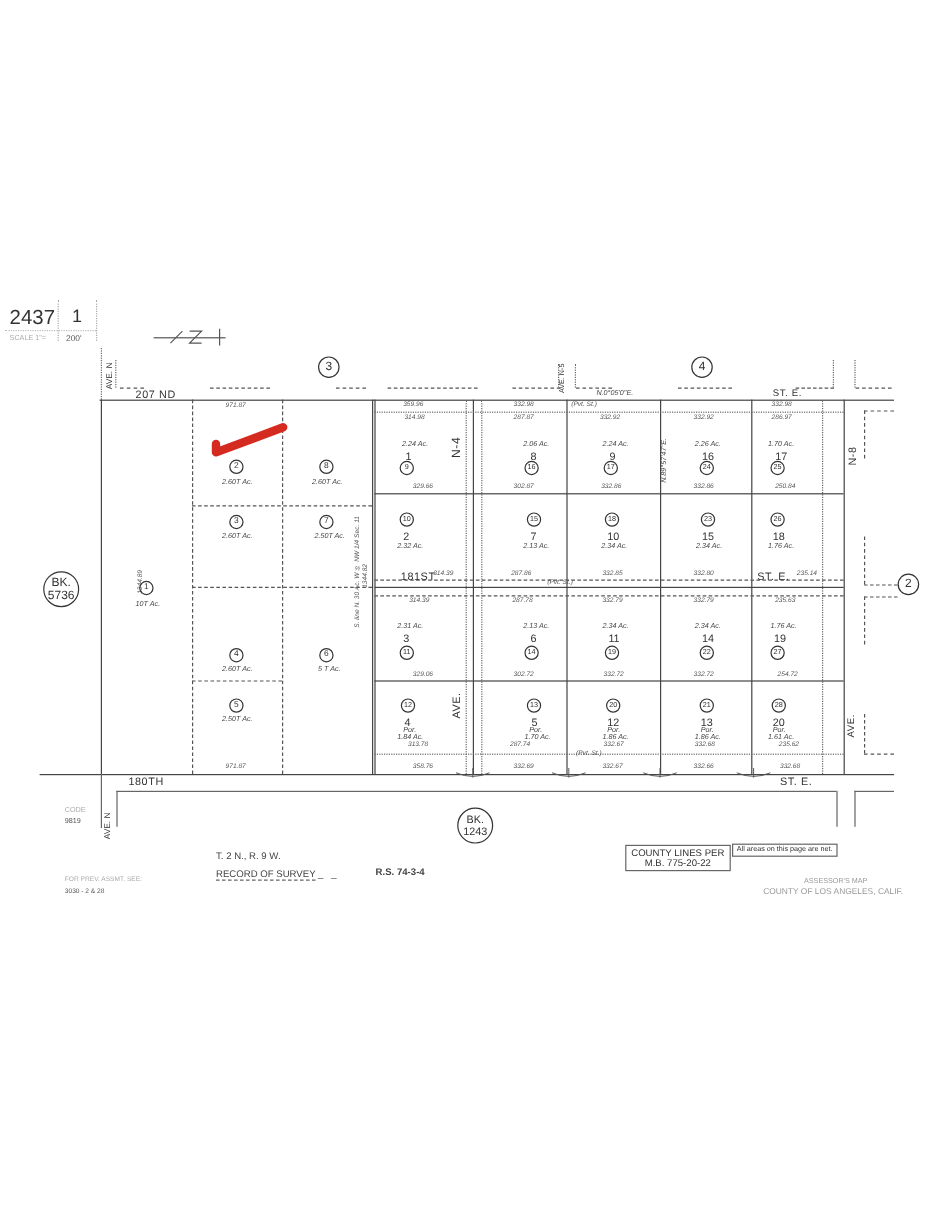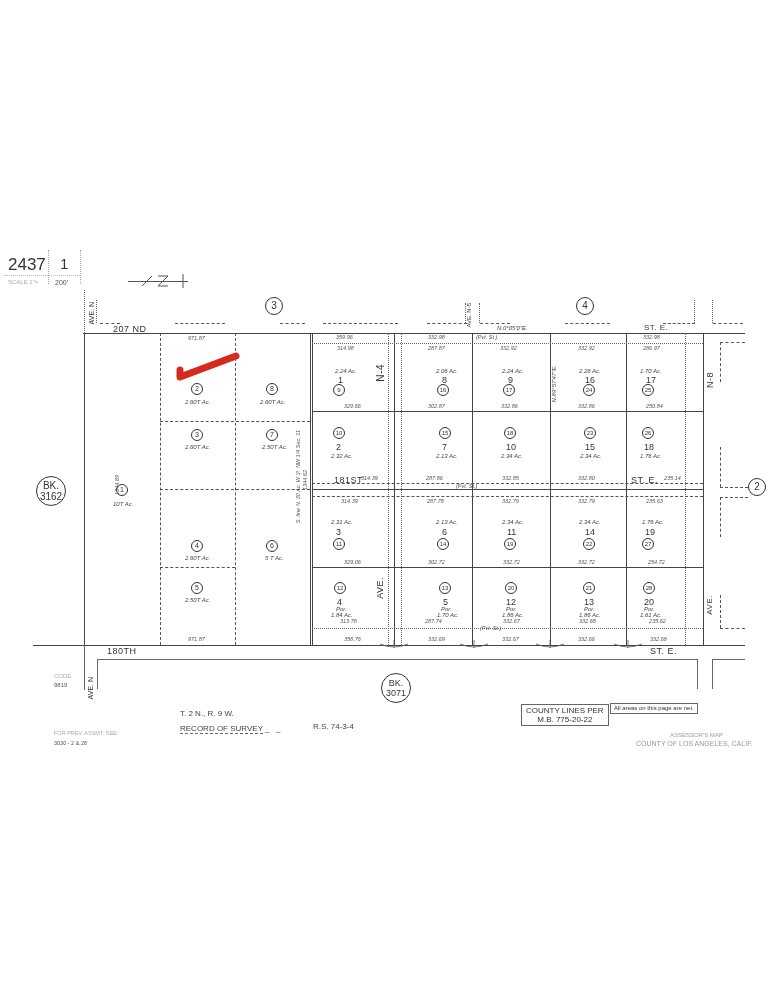--- a/index.html
+++ b/index.html
@@ -43,25 +43,25 @@
     <path d="M45 2 L45 16" stroke="#555" stroke-width="1"></path>
   </svg>
 </div>
 
 <div class="circle" style="left:265px;top:297px;width:18px;height:18px;line-height:16px;font-size:10px;">3</div>
 <div class="circle" style="left:576px;top:297px;width:18px;height:18px;line-height:16px;font-size:10px;">4</div>
 <div class="circle" style="left:748px;top:478px;width:18px;height:18px;line-height:16px;font-size:10px;">2</div>
 
 <div class="bk" style="left:36px;top:476px;width:30px;height:30px;padding-top:3px;">
   <div>BK.</div>
-  <div>3162</div>
+  <div>5736</div>
 </div>
 <div class="bk" style="left:381px;top:673px;width:30px;height:30px;padding-top:4px;font-size:9px;line-height:10px;">
   <div>BK.</div>
-  <div>3071</div>
+  <div>1243</div>
 </div>
 
 <div class="hline" style="left:83px;top:333px;width:662px;"></div>
 <div class="hdash" style="left:100px;top:323px;width:20px;"></div>
 <div class="hdash" style="left:175px;top:323px;width:50px;"></div>
 <div class="hdash" style="left:280px;top:323px;width:25px;"></div>
 <div class="hdash" style="left:323px;top:323px;width:75px;"></div>
 <div class="hdash" style="left:427px;top:323px;width:40px;"></div>
 <div class="hdash" style="left:480px;top:323px;width:30px;"></div>
 <div class="hdash" style="left:565px;top:323px;width:45px;"></div>
@@ -350,21 +350,21 @@
 </div>
 <div>
   <div class="t faint" style="left:54px;top:731px;font-size:5.5px;">FOR PREV. ASSMT. SEE:</div>
   <div class="t" style="left:54px;top:741px;font-size:5.5px;color:#555;">3030 - 2 &amp; 28</div>
 </div>
 
 <div>
   <div class="t" style="left:180px;top:710px;font-size:8px;color:#444;">T. 2 N., R. 9 W.</div>
   <div class="t" style="left:180px;top:725px;font-size:8px;color:#444;border-bottom:1px dashed #666;">RECORD OF SURVEY</div>
   <div class="t" style="left:265px;top:725px;font-size:8px;color:#444;">_ &nbsp; _</div>
-  <div class="t" style="left:313px;top:723px;font-size:8px;color:#444;">R.S. 74-3-4</div>
+  <div class="t" style="left:313px;top:723px;font-size:8px;color:#444;font-weight:bold;">R.S. 74-3-4</div>
 </div>
 
 <div class="box" style="left:521px;top:704px;">
   <div>COUNTY LINES PER</div>
   <div>M.B. 775-20-22</div>
 </div>
 <div class="box" style="left:610px;top:703px;font-size:6px;line-height:7px;padding:1px 3px;">All areas on this page are net.</div>
 
 <div>
   <div class="t faint" style="left:670px;top:732px;font-size:6px;color:#999;">ASSESSOR'S MAP</div>

